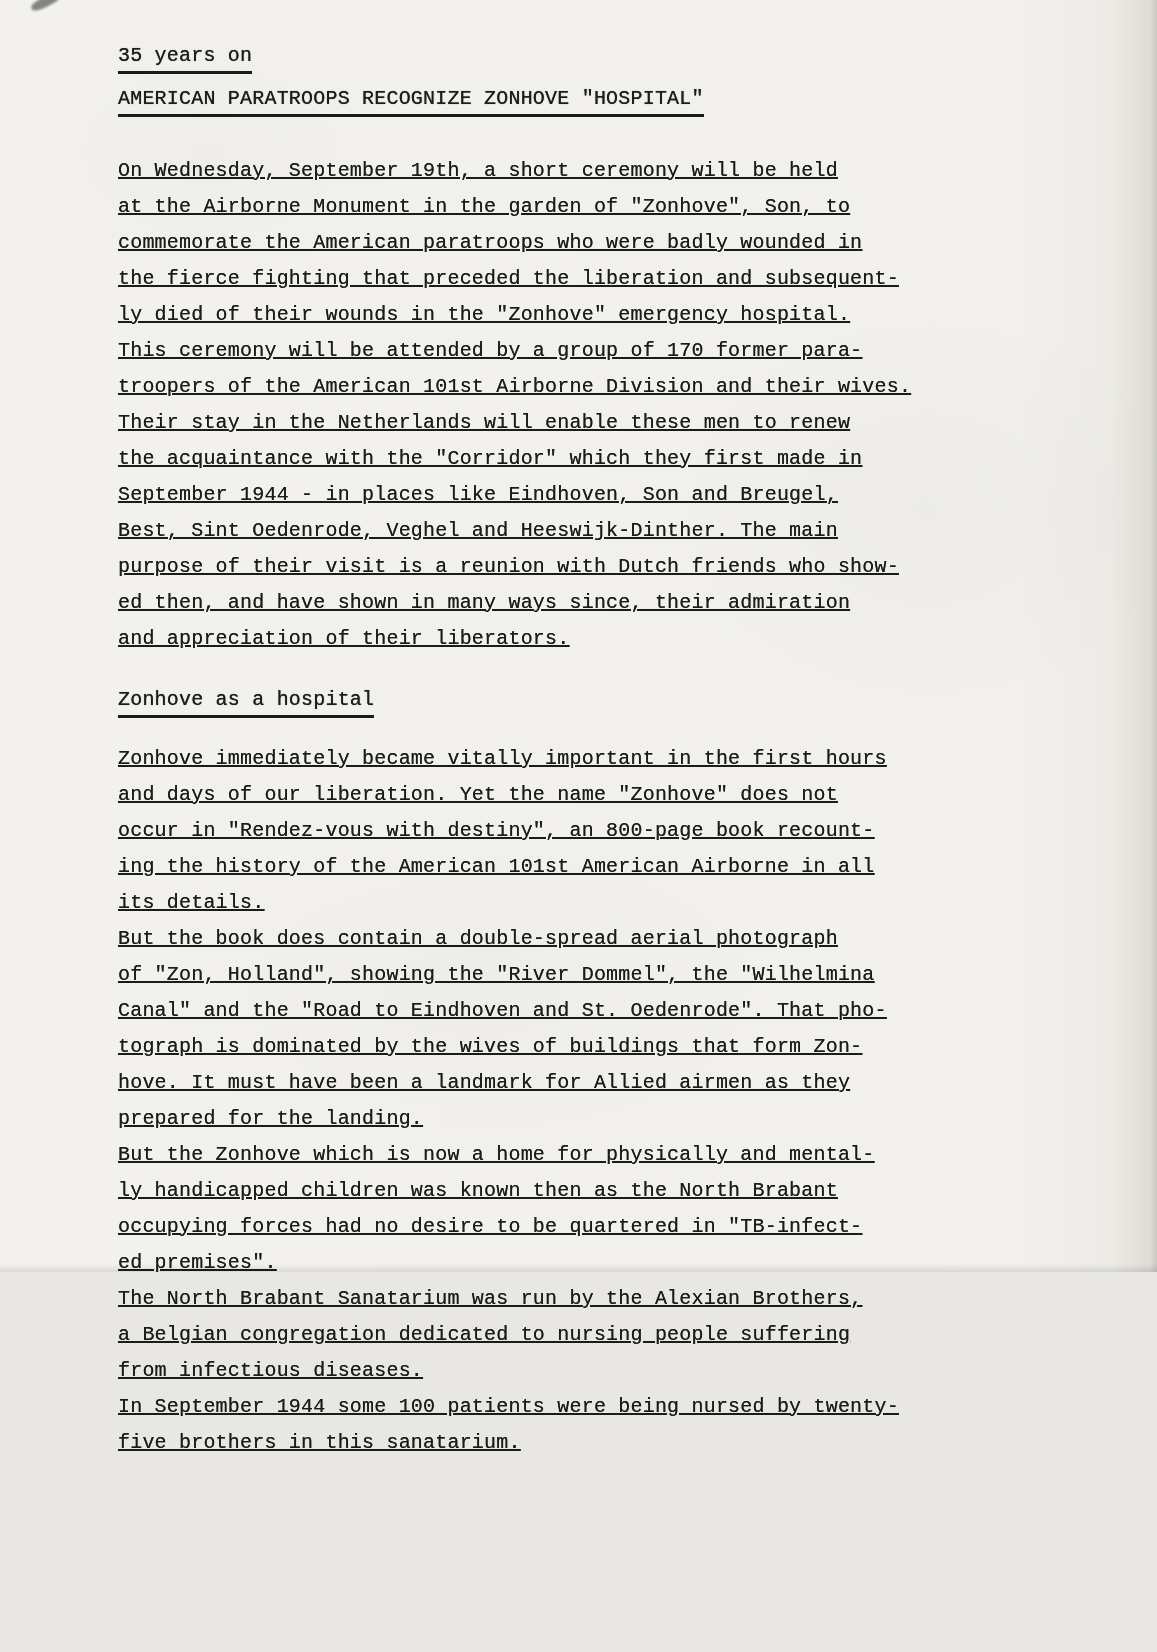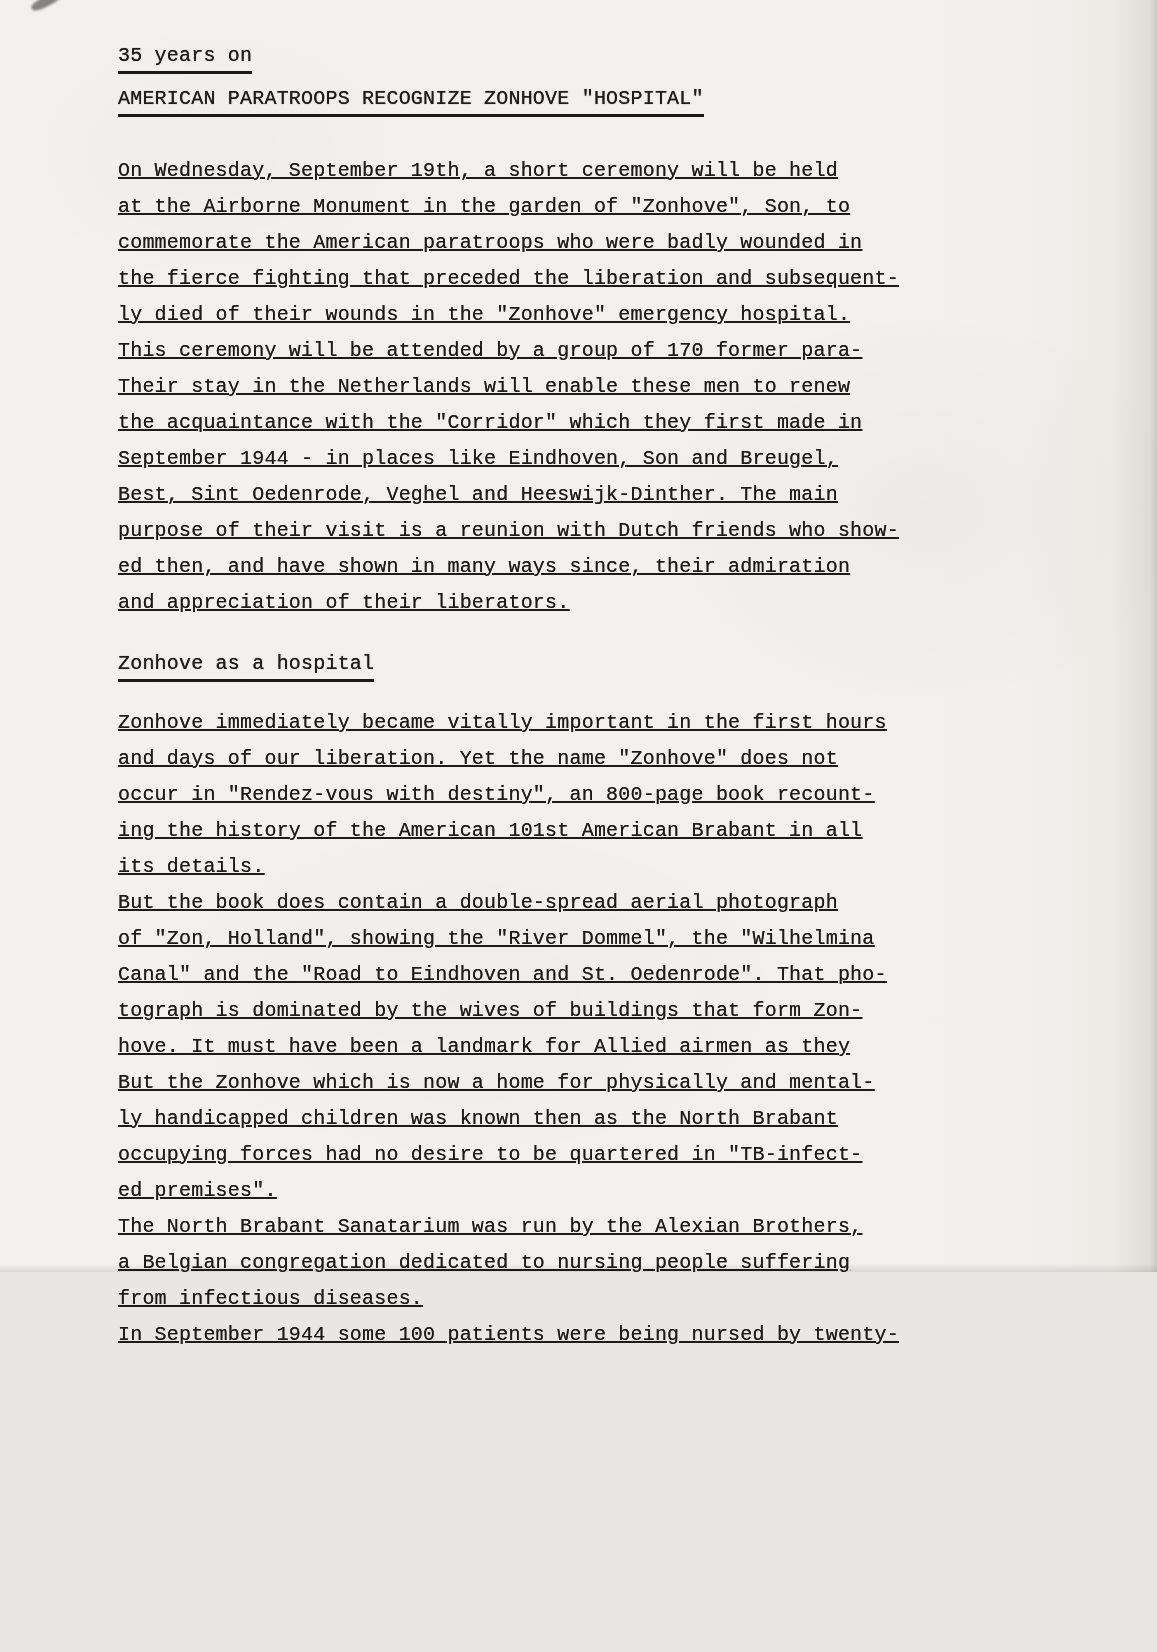--- a/index.html
+++ b/index.html
@@ -90,50 +90,53 @@
       <span class="heading">AMERICAN PARATROOPS RECOGNIZE ZONHOVE "HOSPITAL"</span>
     </div>
 
     <div class="para1">
         <div class="line">On Wednesday, September 19th, a short ceremony will be held</div>
         <div class="line">at the Airborne Monument in the garden of "Zonhove", Son, to</div>
         <div class="line">commemorate the American paratroops who were badly wounded in</div>
         <div class="line">the fierce fighting that preceded the liberation and subsequent-</div>
         <div class="line">ly died of their wounds in the "Zonhove" emergency hospital.</div>
         <div class="line">This ceremony will be attended by a group of 170 former para-</div>
+        <div class="line">troopers of the American 101st Airborne Division and their wives.</div>
         <div class="line">Their stay in the Netherlands will enable these men to renew</div>
         <div class="line">the acquaintance with the "Corridor" which they first made in</div>
         <div class="line">September 1944 - in places like Eindhoven, Son and Breugel,</div>
         <div class="line">Best, Sint Oedenrode, Veghel and Heeswijk-Dinther. The main</div>
         <div class="line">purpose of their visit is a reunion with Dutch friends who show-</div>
         <div class="line">ed then, and have shown in many ways since, their admiration</div>
         <div class="line">and appreciation of their liberators.</div>
       </div>
 
     <div class="section-heading-wrap">
       <span class="heading">Zonhove as a hospital</span>
     </div>
 
     <div class="para2">
         <div class="line">Zonhove immediately became vitally important in the first hours</div>
         <div class="line">and days of our liberation. Yet the name "Zonhove" does not</div>
         <div class="line">occur in "Rendez-vous with destiny", an 800-page book recount-</div>
-        <div class="line">ing the history of the American 101st American Brabant in all</div>
+        <div class="line">ing the history of the American 101st American Airborne in all</div>
         <div class="line">its details.</div>
         <div class="line">But the book does contain a double-spread aerial photograph</div>
         <div class="line">of "Zon, Holland", showing the "River Dommel", the "Wilhelmina</div>
         <div class="line">Canal" and the "Road to Eindhoven and St. Oedenrode". That pho-</div>
         <div class="line">tograph is dominated by the wives of buildings that form Zon-</div>
         <div class="line">hove. It must have been a landmark for Allied airmen as they</div>
+        <div class="line">prepared for the landing.</div>
         <div class="line">But the Zonhove which is now a home for physically and mental-</div>
         <div class="line">ly handicapped children was known then as the North Brabant</div>
         <div class="line">occupying forces had no desire to be quartered in "TB-infect-</div>
         <div class="line">ed premises".</div>
         <div class="line">The North Brabant Sanatarium was run by the Alexian Brothers,</div>
         <div class="line">a Belgian congregation dedicated to nursing people suffering</div>
         <div class="line">from infectious diseases.</div>
         <div class="line">In September 1944 some 100 patients were being nursed by twenty-</div>
+        <div class="line">five brothers in this sanatarium.</div>
       </div>
 
   </div>
 
   <div class="edge-bottom"></div>
 </div>
 
 </body></html>

